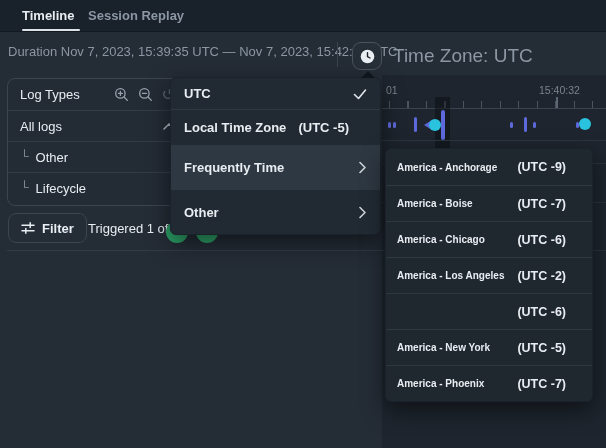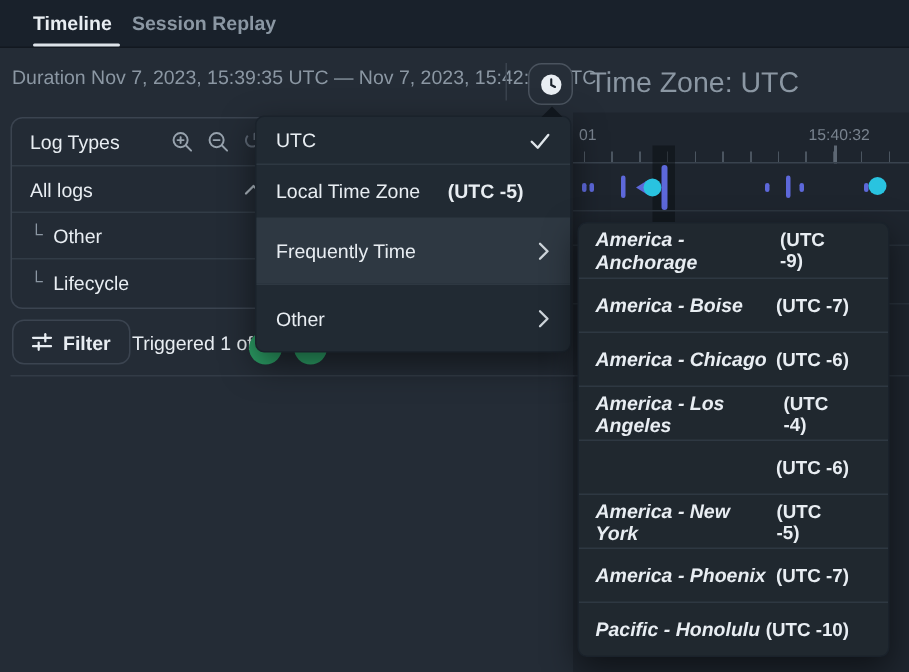--- a/index.html
+++ b/index.html
@@ -48,34 +48,34 @@
   
   .filter-btn{position:absolute;left:8px;top:213px;height:30px;padding:0 12px;display:inline-flex;align-items:center;gap:7px;border:1px solid var(--border);border-radius:8px;background:transparent;box-sizing:border-box;}
   .filter-label{font-size:13px;font-weight:700;color:var(--text-primary);}
   .triggered{position:absolute;left:88px;top:221px;font-size:13px;color:var(--text-primary);}
   .green-circle{position:absolute;top:221px;width:22px;height:22px;border-radius:50%;background:var(--accent-green);z-index:2;}
   .hdivider{position:absolute;left:7px;top:250px;width:376px;height:1px;background:#323b46;}
   
   .tz-menu{position:absolute;left:170px;top:77px;width:211px;background:var(--menu-bg);border-radius:6px;border:1px solid #1a222b;box-shadow:0 8px 22px rgba(0,0,0,.5);z-index:10;box-sizing:border-box;}
   .tz-caret{position:absolute;left:190px;top:-7px;width:0;height:0;border-left:7px solid transparent;border-right:7px solid transparent;border-bottom:7px solid #10161d;}
   .menu-row{display:flex;align-items:center;padding:0 13px;box-sizing:border-box;}
-  .menu-row .lbl{font-size:13px;font-weight:400;color:var(--text-primary);}
+  .menu-row .lbl{font-size:13px;font-weight:700;color:var(--text-primary);}
   .menu-row .val{margin-left:auto;font-size:13px;font-weight:700;color:var(--text-primary);margin-right:4px;}
   .icon-slot{width:14px;display:flex;justify-content:flex-end;margin-left:auto;}
   .menu-row .val + .icon-slot{margin-left:0;}
   .menu-div{height:1px;background:#2e3842;}
   .mr-utc{height:31px;border-radius:6px 6px 0 0;}
   .mr-ltz{height:35px;}
   .mr-freq{height:43px;background:var(--menu-highlight);}
   .mr-other{height:44px;border-radius:0 0 6px 6px;}
   
   .tz-submenu{position:absolute;left:385px;top:148px;width:208px;background:var(--submenu-bg);border-radius:6px;border:1px solid #1a222b;box-shadow:0 8px 22px rgba(0,0,0,.5);z-index:11;box-sizing:border-box;}
   .sub-row{height:36px;display:flex;align-items:center;padding:0 26px 0 11px;box-sizing:border-box;border-top:1px solid #2e3842;}
   .sub-row:first-child{border-top:none;}
-  .sub-row .lbl{font-size:13px;font-weight:700;color:var(--text-primary);font-style:italic;}
+  .sub-row .lbl{font-size:10px;font-weight:700;color:var(--text-primary);}
   .sub-row .val{margin-left:auto;font-size:12.5px;font-weight:700;color:var(--text-primary);}
   svg{display:block;}
 </style>
 </head>
 <body>
 
 <div class="app">
 
   <div class="tabbar">
     <div class="tab active" style="left:22px;">Timeline</div>
@@ -220,32 +220,28 @@
     <div class="sub-row">
       <span class="lbl">America - Boise</span>
       <span class="val">(UTC -7)</span>
     </div>
     <div class="sub-row">
       <span class="lbl">America - Chicago</span>
       <span class="val">(UTC -6)</span>
     </div>
     <div class="sub-row">
       <span class="lbl">America - Los Angeles</span>
-      <span class="val">(UTC -4)</span>
+      <span class="val">(UTC -2)</span>
     </div>
     <div class="sub-row">
       <span class="val">(UTC -6)</span>
     </div>
     <div class="sub-row">
       <span class="lbl">America - New York</span>
       <span class="val">(UTC -5)</span>
     </div>
     <div class="sub-row">
       <span class="lbl">America - Phoenix</span>
       <span class="val">(UTC -7)</span>
     </div>
-    <div class="sub-row">
-      <span class="lbl">Pacific - Honolulu</span>
-      <span class="val">(UTC -10)</span>
-    </div>
   </div>
 
 </div>
 
 </body></html>

